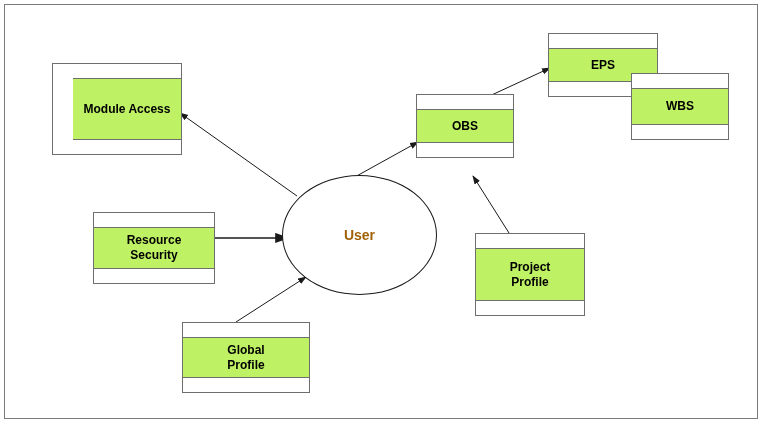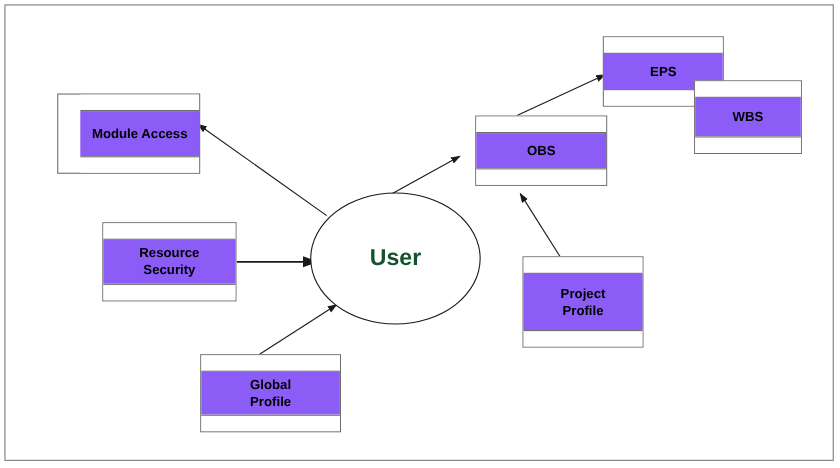--- a/index.html
+++ b/index.html
@@ -57,36 +57,36 @@
   .node-body {
     flex: 1 1 auto;
     display: flex;
     align-items: center;
     justify-content: center;
     text-align: center;
     font-weight: bold;
     font-size: 12px;
     color: #000000;
     line-height: 1.25;
-    background: #8b5cf6;
+    background: #bef264;
     padding: 0 4px;
     box-sizing: border-box;
   }
   .node-ellipse {
     position: absolute;
     box-sizing: border-box;
     background: #ffffff;
     border: 1px solid #1a1a1a;
     border-radius: 50%;
     display: flex;
     align-items: center;
     justify-content: center;
     font-weight: bold;
-    font-size: 21px;
-    color: #14532d;
+    font-size: 14px;
+    color: #a16207;
     z-index: 4;
   }
 </style>
 </head>
 <body>
 
 <div id="canvas">
   <div id="frame"></div>
 
   <svg id="svg-layer" viewBox="0 0 764 425" xmlns="http://www.w3.org/2000/svg">
@@ -99,39 +99,39 @@
         <line x1="297" y1="196" x2="180" y2="113" stroke="#1a1a1a" stroke-width="1" marker-end="url(#arrowhead)"></line>
         <line x1="215" y1="238" x2="288" y2="238" stroke="#1a1a1a" stroke-width="1.6" marker-end="url(#arrowhead)"></line>
         <line x1="236" y1="322" x2="306" y2="277" stroke="#1a1a1a" stroke-width="1" marker-end="url(#arrowhead)"></line>
         <line x1="353" y1="178" x2="418" y2="142" stroke="#1a1a1a" stroke-width="1" marker-end="url(#arrowhead)"></line>
         <line x1="470" y1="105" x2="550" y2="68" stroke="#1a1a1a" stroke-width="1" marker-end="url(#arrowhead)"></line>
         <line x1="509" y1="233" x2="473" y2="176" stroke="#1a1a1a" stroke-width="1" marker-end="url(#arrowhead)"></line>
       </g>
   </svg>
 
   <div id="nodes-layer">
-      <div class="node-box" style="left: 52px; top: 85px; width: 130px; height: 73px; padding-left: 20px;">
+      <div class="node-box" style="left: 52px; top: 63px; width: 130px; height: 92px; padding-left: 20px;">
         <div class="node-strip" style="height: 14px;"></div>
         <div class="node-body">Module Access</div>
         <div class="node-strip bottom" style="height: 14px;"></div>
       </div>
-      <div class="node-box" style="left: 93px; top: 202px; width: 122px; height: 72px; justify-content: center;">
+      <div class="node-box" style="left: 93px; top: 212px; width: 122px; height: 72px; justify-content: center;">
         <div class="node-strip" style="height: 14px;"></div>
         <div class="node-body">Resource<br>Security</div>
         <div class="node-strip bottom" style="height: 14px;"></div>
       </div>
       <div class="node-box" style="left: 182px; top: 322px; width: 128px; height: 71px;">
         <div class="node-strip" style="height: 14px;"></div>
         <div class="node-body">Global<br>Profile</div>
         <div class="node-strip bottom" style="height: 14px;"></div>
       </div>
       <div class="node-ellipse" style="left: 282px; top: 175px; width: 155px; height: 120px;">
         <span>User</span>
       </div>
-      <div class="node-box" style="left: 416px; top: 105px; width: 120px; height: 64px; margin-left: 16px;">
+      <div class="node-box" style="left: 416px; top: 94px; width: 98px; height: 64px;">
         <div class="node-strip" style="height: 14px;"></div>
         <div class="node-body">OBS</div>
         <div class="node-strip bottom" style="height: 14px;"></div>
       </div>
       <div class="node-box" style="left: 548px; top: 33px; width: 110px; height: 64px;">
         <div class="node-strip" style="height: 14px;"></div>
         <div class="node-body">EPS</div>
         <div class="node-strip bottom" style="height: 14px;"></div>
       </div>
       <div class="node-box" style="left: 631px; top: 73px; width: 98px; height: 67px;">

